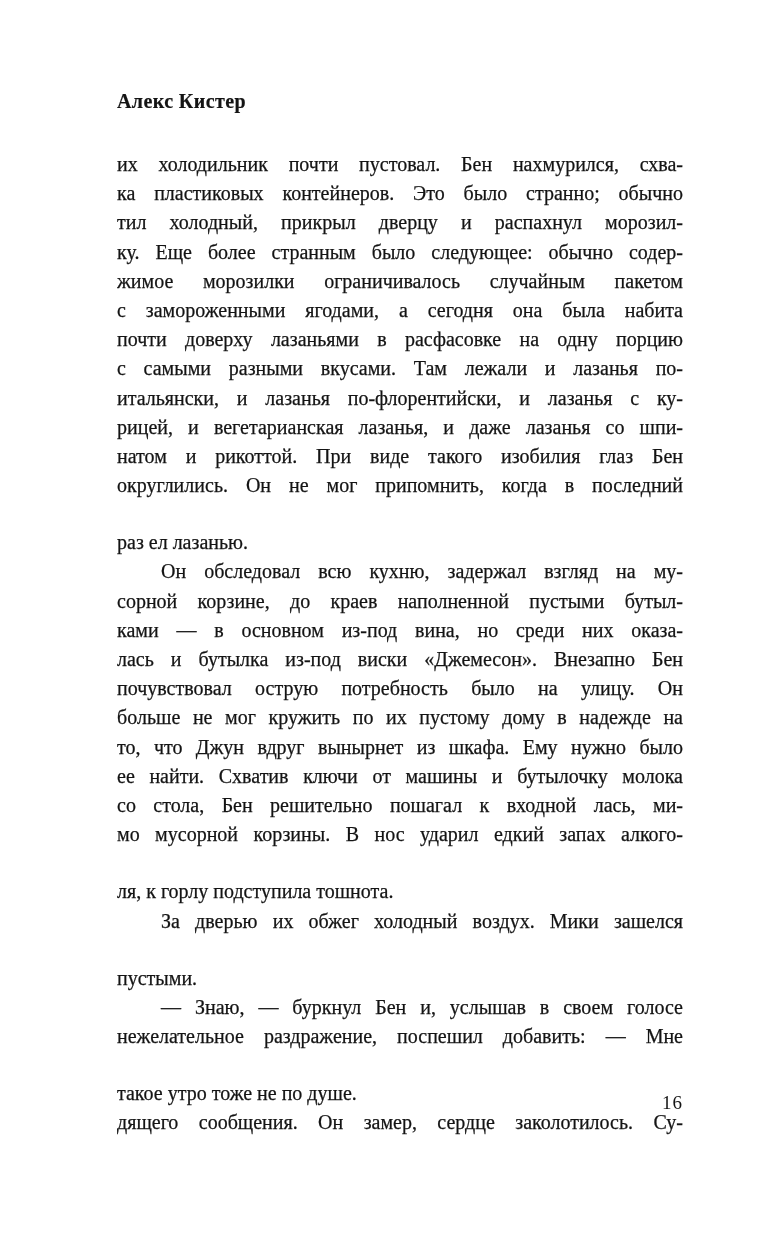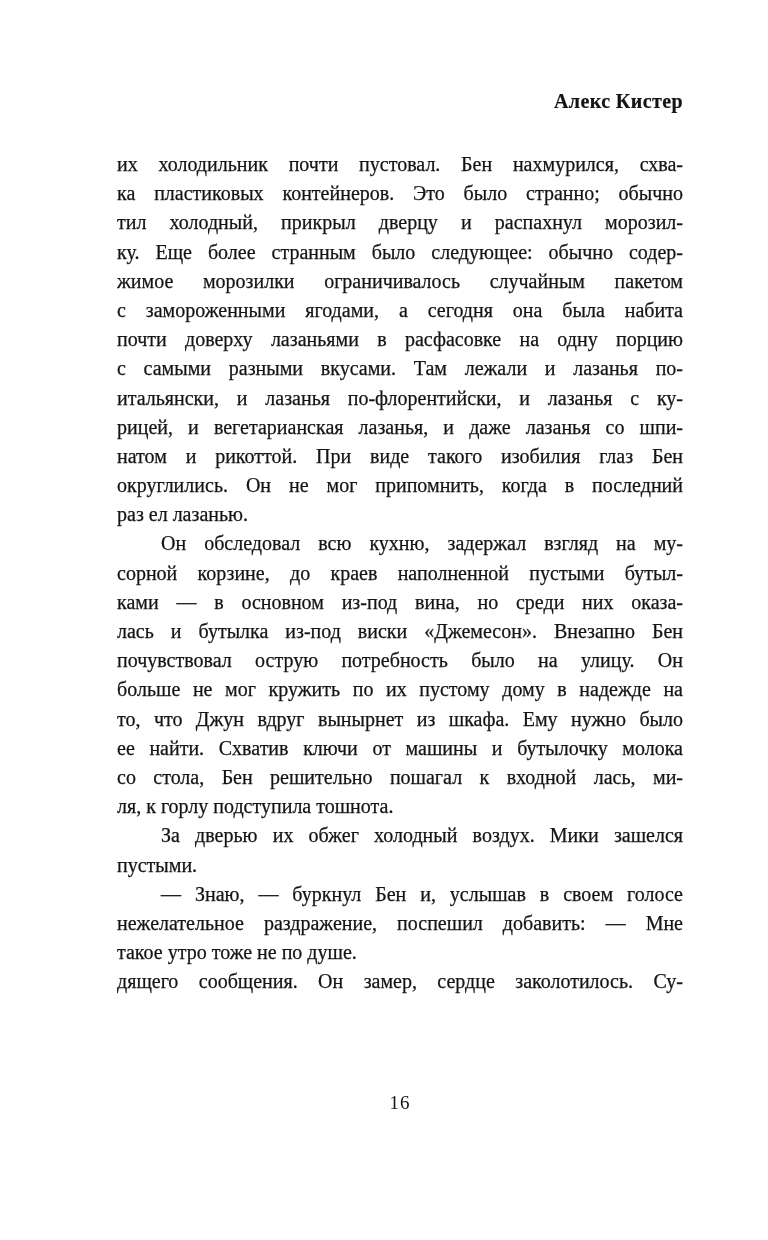--- a/index.html
+++ b/index.html
@@ -14,21 +14,21 @@
     background: #ffffff;
     font-family: "Liberation Serif", "DejaVu Serif", serif;
     color: #141414;
     overflow: hidden;
   }
   .running-header {
     position: absolute;
     top: 90px;
     left: 117px;
     width: 566px;
-    text-align: right;
+    text-align: left;
     font-size: 20px;
     letter-spacing: 0.4px;
     font-weight: 600;
     -webkit-text-stroke: 0.2px #141414;
   }
   .text-block {
     position: absolute;
     top: 150px;
     left: 117px;
     width: 566px;
@@ -39,30 +39,31 @@
   }
   .text-line {
     text-align: justify;
     text-align-last: justify;
     height: 29.2px;
     overflow: hidden;
     white-space: nowrap;
   }
   .text-line.para-end {
     text-align-last: left;
+    margin-top: 28px;
   }
   .text-line.indent {
     text-indent: 44px;
   }
   .page-number {
     position: absolute;
     top: 1092px;
     left: 117px;
     width: 566px;
-    text-align: center;
+    text-align: right;
     font-size: 19px;
     letter-spacing: 1px;
   }
 </style>
 </head>
 <body>
 
 <div class="book-page">
   <div class="running-header">Алекс Кистер</div>
 
@@ -82,20 +83,21 @@
       <div class="text-line para-end">раз ел лазанью.</div>
       <div class="text-line indent">Он обследовал всю кухню, задержал взгляд на му-</div>
       <div class="text-line">сорной корзине, до краев наполненной пустыми бутыл-</div>
       <div class="text-line">ками — в основном из-под вина, но среди них оказа-</div>
       <div class="text-line">лась и бутылка из-под виски «Джемесон». Внезапно Бен</div>
       <div class="text-line">почувствовал острую потребность было на улицу. Он</div>
       <div class="text-line">больше не мог кружить по их пустому дому в надежде на</div>
       <div class="text-line">то, что Джун вдруг вынырнет из шкафа. Ему нужно было</div>
       <div class="text-line">ее найти. Схватив ключи от машины и бутылочку молока</div>
       <div class="text-line">со стола, Бен решительно пошагал к входной лась, ми-</div>
+      <div class="text-line">мо мусорной корзины. В нос ударил едкий запах алкого-</div>
       <div class="text-line para-end">ля, к горлу подступила тошнота.</div>
       <div class="text-line indent">За дверью их обжег холодный воздух. Мики зашелся</div>
       <div class="text-line para-end">пустыми.</div>
       <div class="text-line indent">— Знаю, — буркнул Бен и, услышав в своем голосе</div>
       <div class="text-line">нежелательное раздражение, поспешил добавить: — Мне</div>
       <div class="text-line para-end">такое утро тоже не по душе.</div>
       <div class="text-line">дящего сообщения. Он замер, сердце заколотилось. Су-</div>
     </div>
 
   <div class="page-number">16</div>

